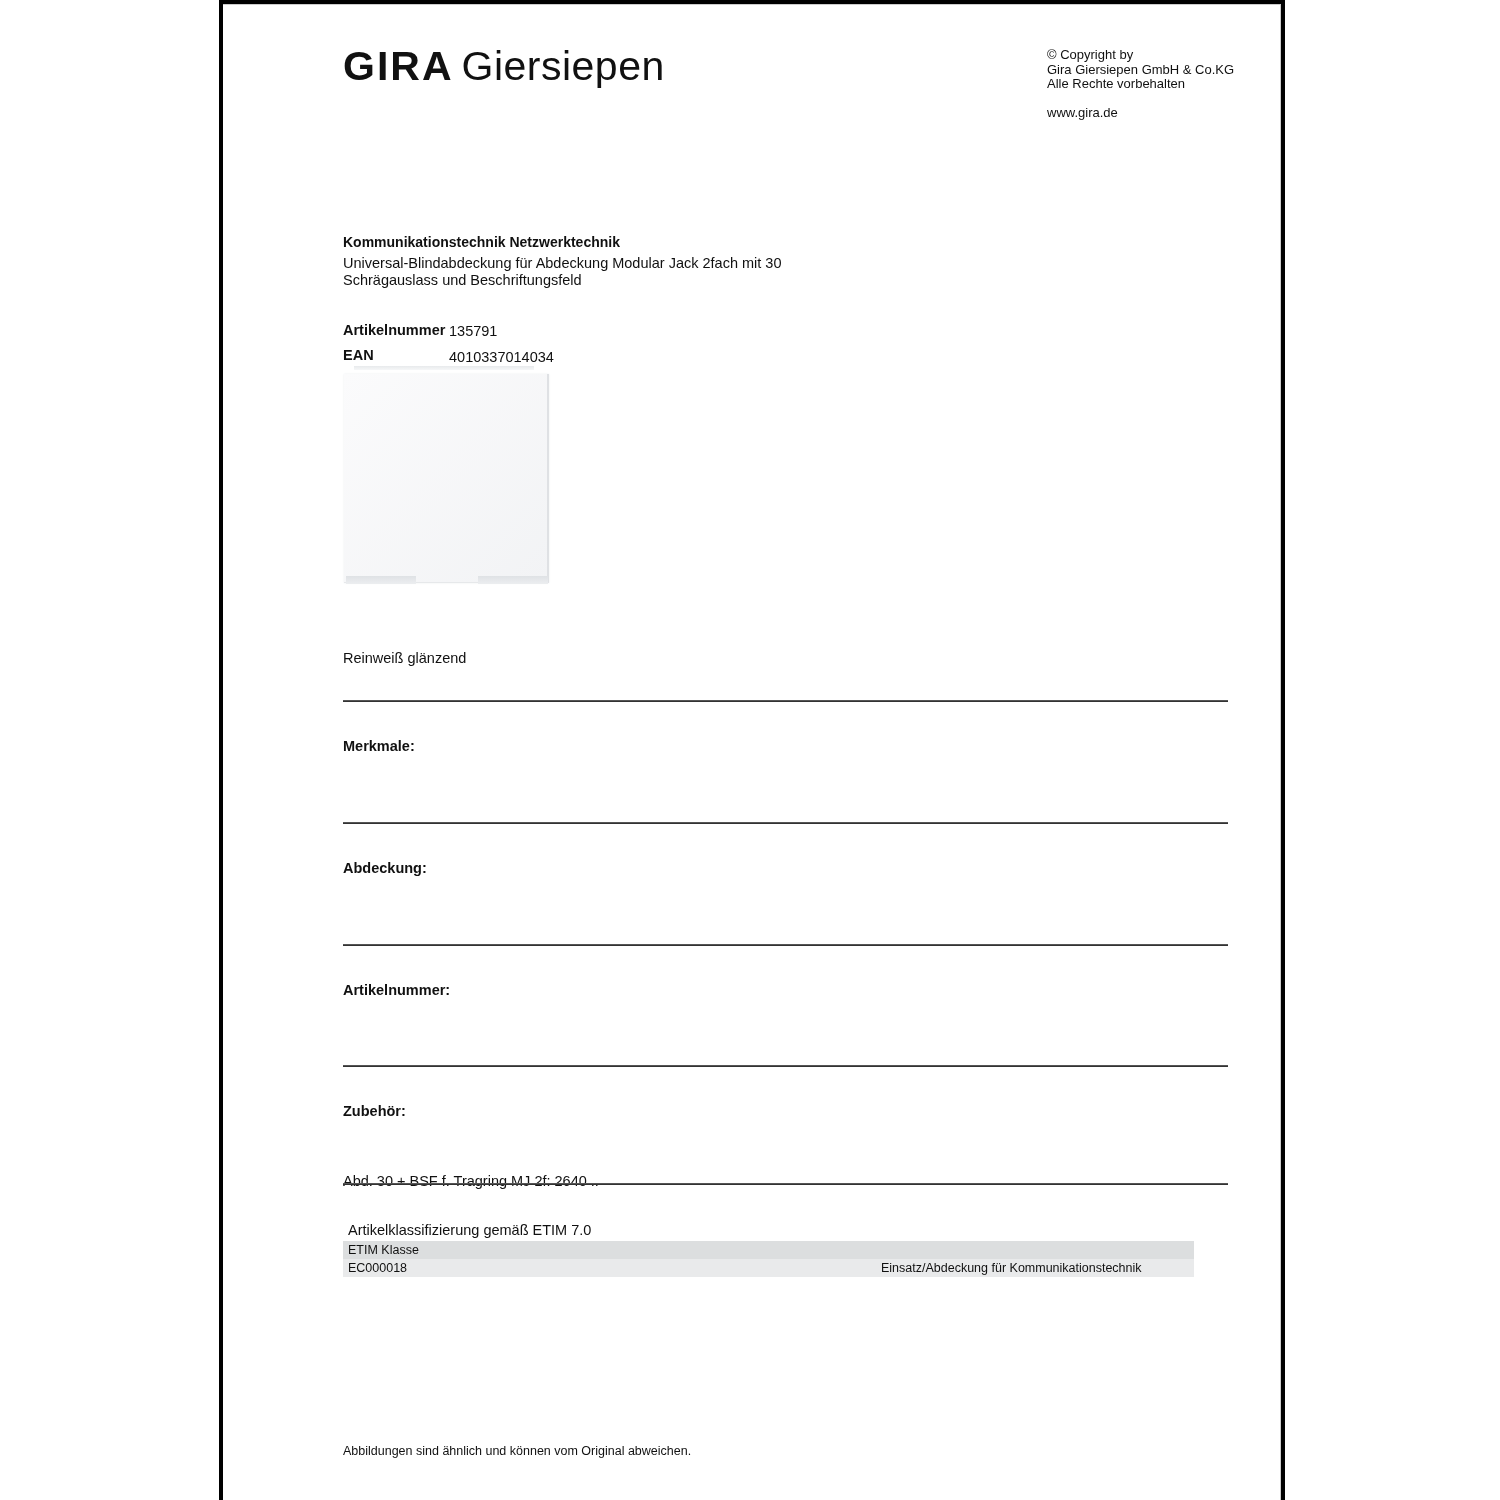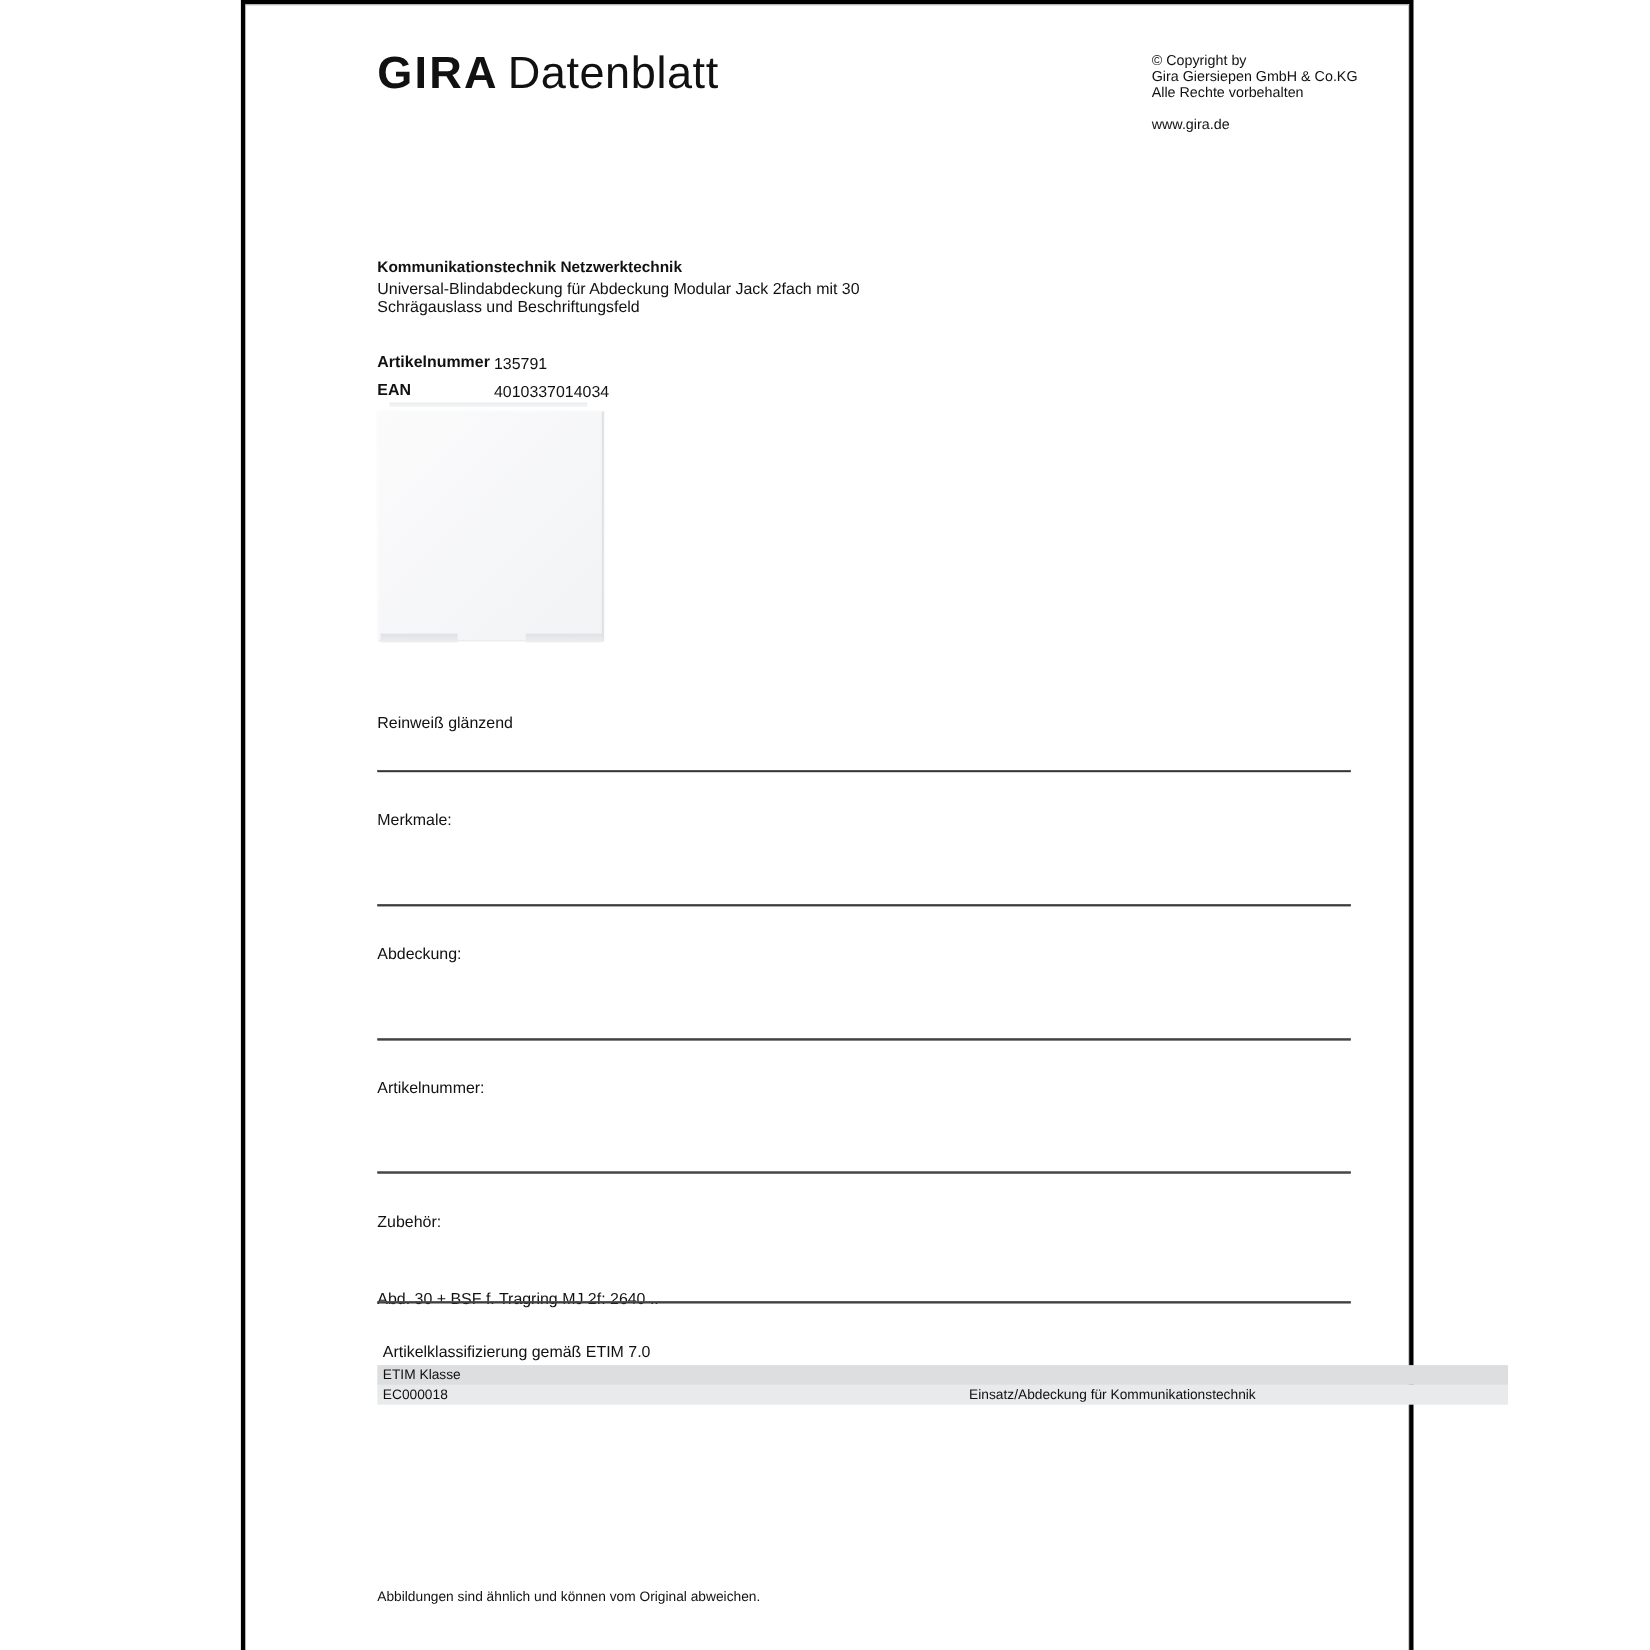--- a/index.html
+++ b/index.html
@@ -18,39 +18,39 @@
   .kv .k { position: absolute; left: 343px; font-weight: bold; }
   .kv .v { position: absolute; left: 449px; }
   .product { left: 344px; top: 366px; width: 205px; height: 220px; }
   .product .topbar { position: absolute; left: 10px; top: 0; width: 180px; height: 4px; background: linear-gradient(#e8eaec, #f6f7f8); }
   .product .plate { position: absolute; left: 0; top: 8px; width: 203px; height: 208px; background: linear-gradient(135deg, #fbfbfc 0%, #f2f3f5 100%); border-right: 2px solid #dfe1e4; border-bottom: 1px solid #e6e8ea; box-shadow: 0 0 2px #eceef0; }
   .product .tab { position: absolute; top: 210px; width: 70px; height: 8px; background: linear-gradient(#dfe2e5, #eceef0); }
   .product .tab.l { left: 2px; }
   .product .tab.r { left: 134px; }
   .color { left: 343px; top: 650px; font-size: 14.5px; }
   .rule { position: absolute; left: 343px; width: 885px; height: 1px; background: #333; border-top: 1px solid #555; }
-  .heading { position: absolute; left: 343px; font-size: 14.5px; font-weight: normal; }
+  .heading { position: absolute; left: 343px; font-size: 14.5px; font-weight: bold; }
   .body-text { position: absolute; left: 343px; font-size: 14.5px; }
   .etim-title { left: 348px; top: 1222px; font-size: 14.5px; font-weight: normal; }
-  .etim-table { position: absolute; left: 343px; top: 1241px; width: 1028px; font-size: 12.5px; }
+  .etim-table { position: absolute; left: 343px; top: 1241px; width: 851px; font-size: 12.5px; }
   .etim-row { position: relative; height: 18px; line-height: 18px; padding-left: 5px; }
   .etim-row.head { background: #dcdedf; }
   .etim-row.data { background: #e9eaeb; }
   .etim-row .desc2 { position: absolute; left: 538px; top: 0; }
   .footnote { left: 343px; top: 1444px; font-size: 12.5px; }
 </style>
 </head>
 <body>
 
 <div class="frame">
     <div class="frame-inner"></div>
   </div>
 
 <div class="abs logo">
-  <span class="brand">GIRA</span><span class="title">Datenblatt</span>
+  <span class="brand">GIRA</span><span class="title">Giersiepen</span>
 </div>
 
 <div class="abs copyright">
   <div>© Copyright by</div>
   <div>Gira Giersiepen GmbH &amp; Co.KG</div>
   <div>Alle Rechte vorbehalten</div>
   <div class="url">www.gira.de</div>
 </div>
 
 <div class="abs category">Kommunikationstechnik Netzwerktechnik</div>

